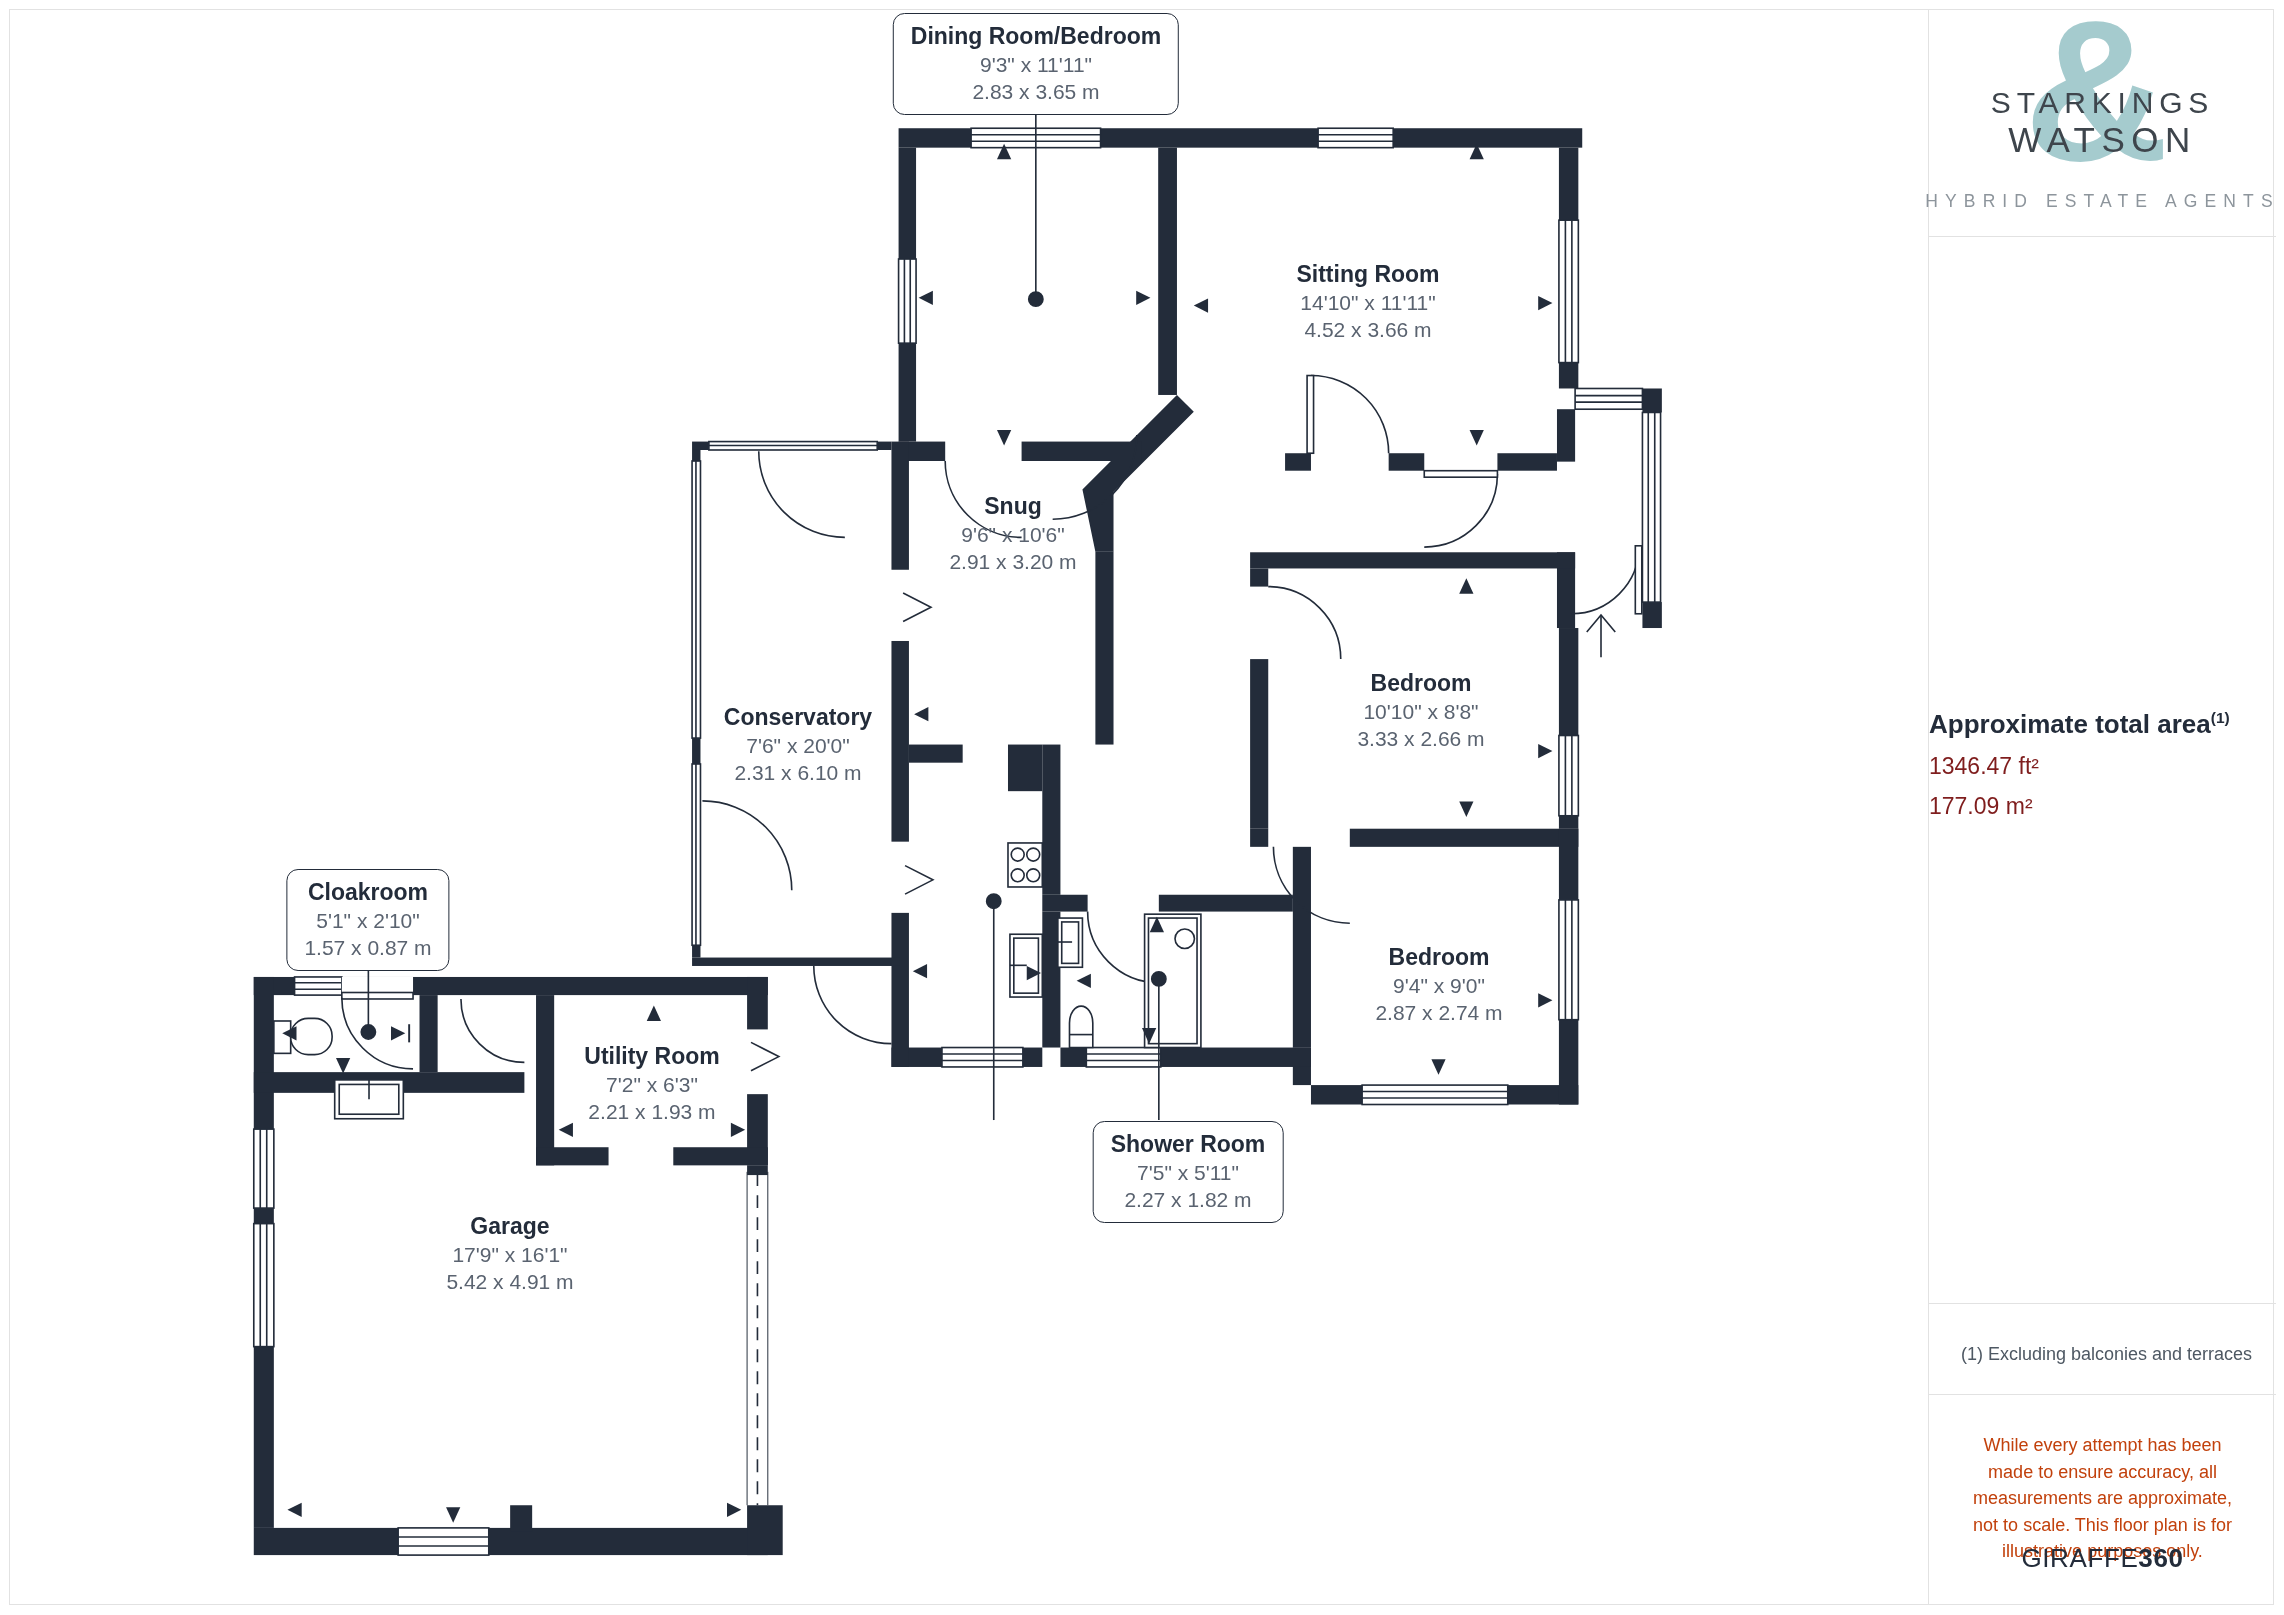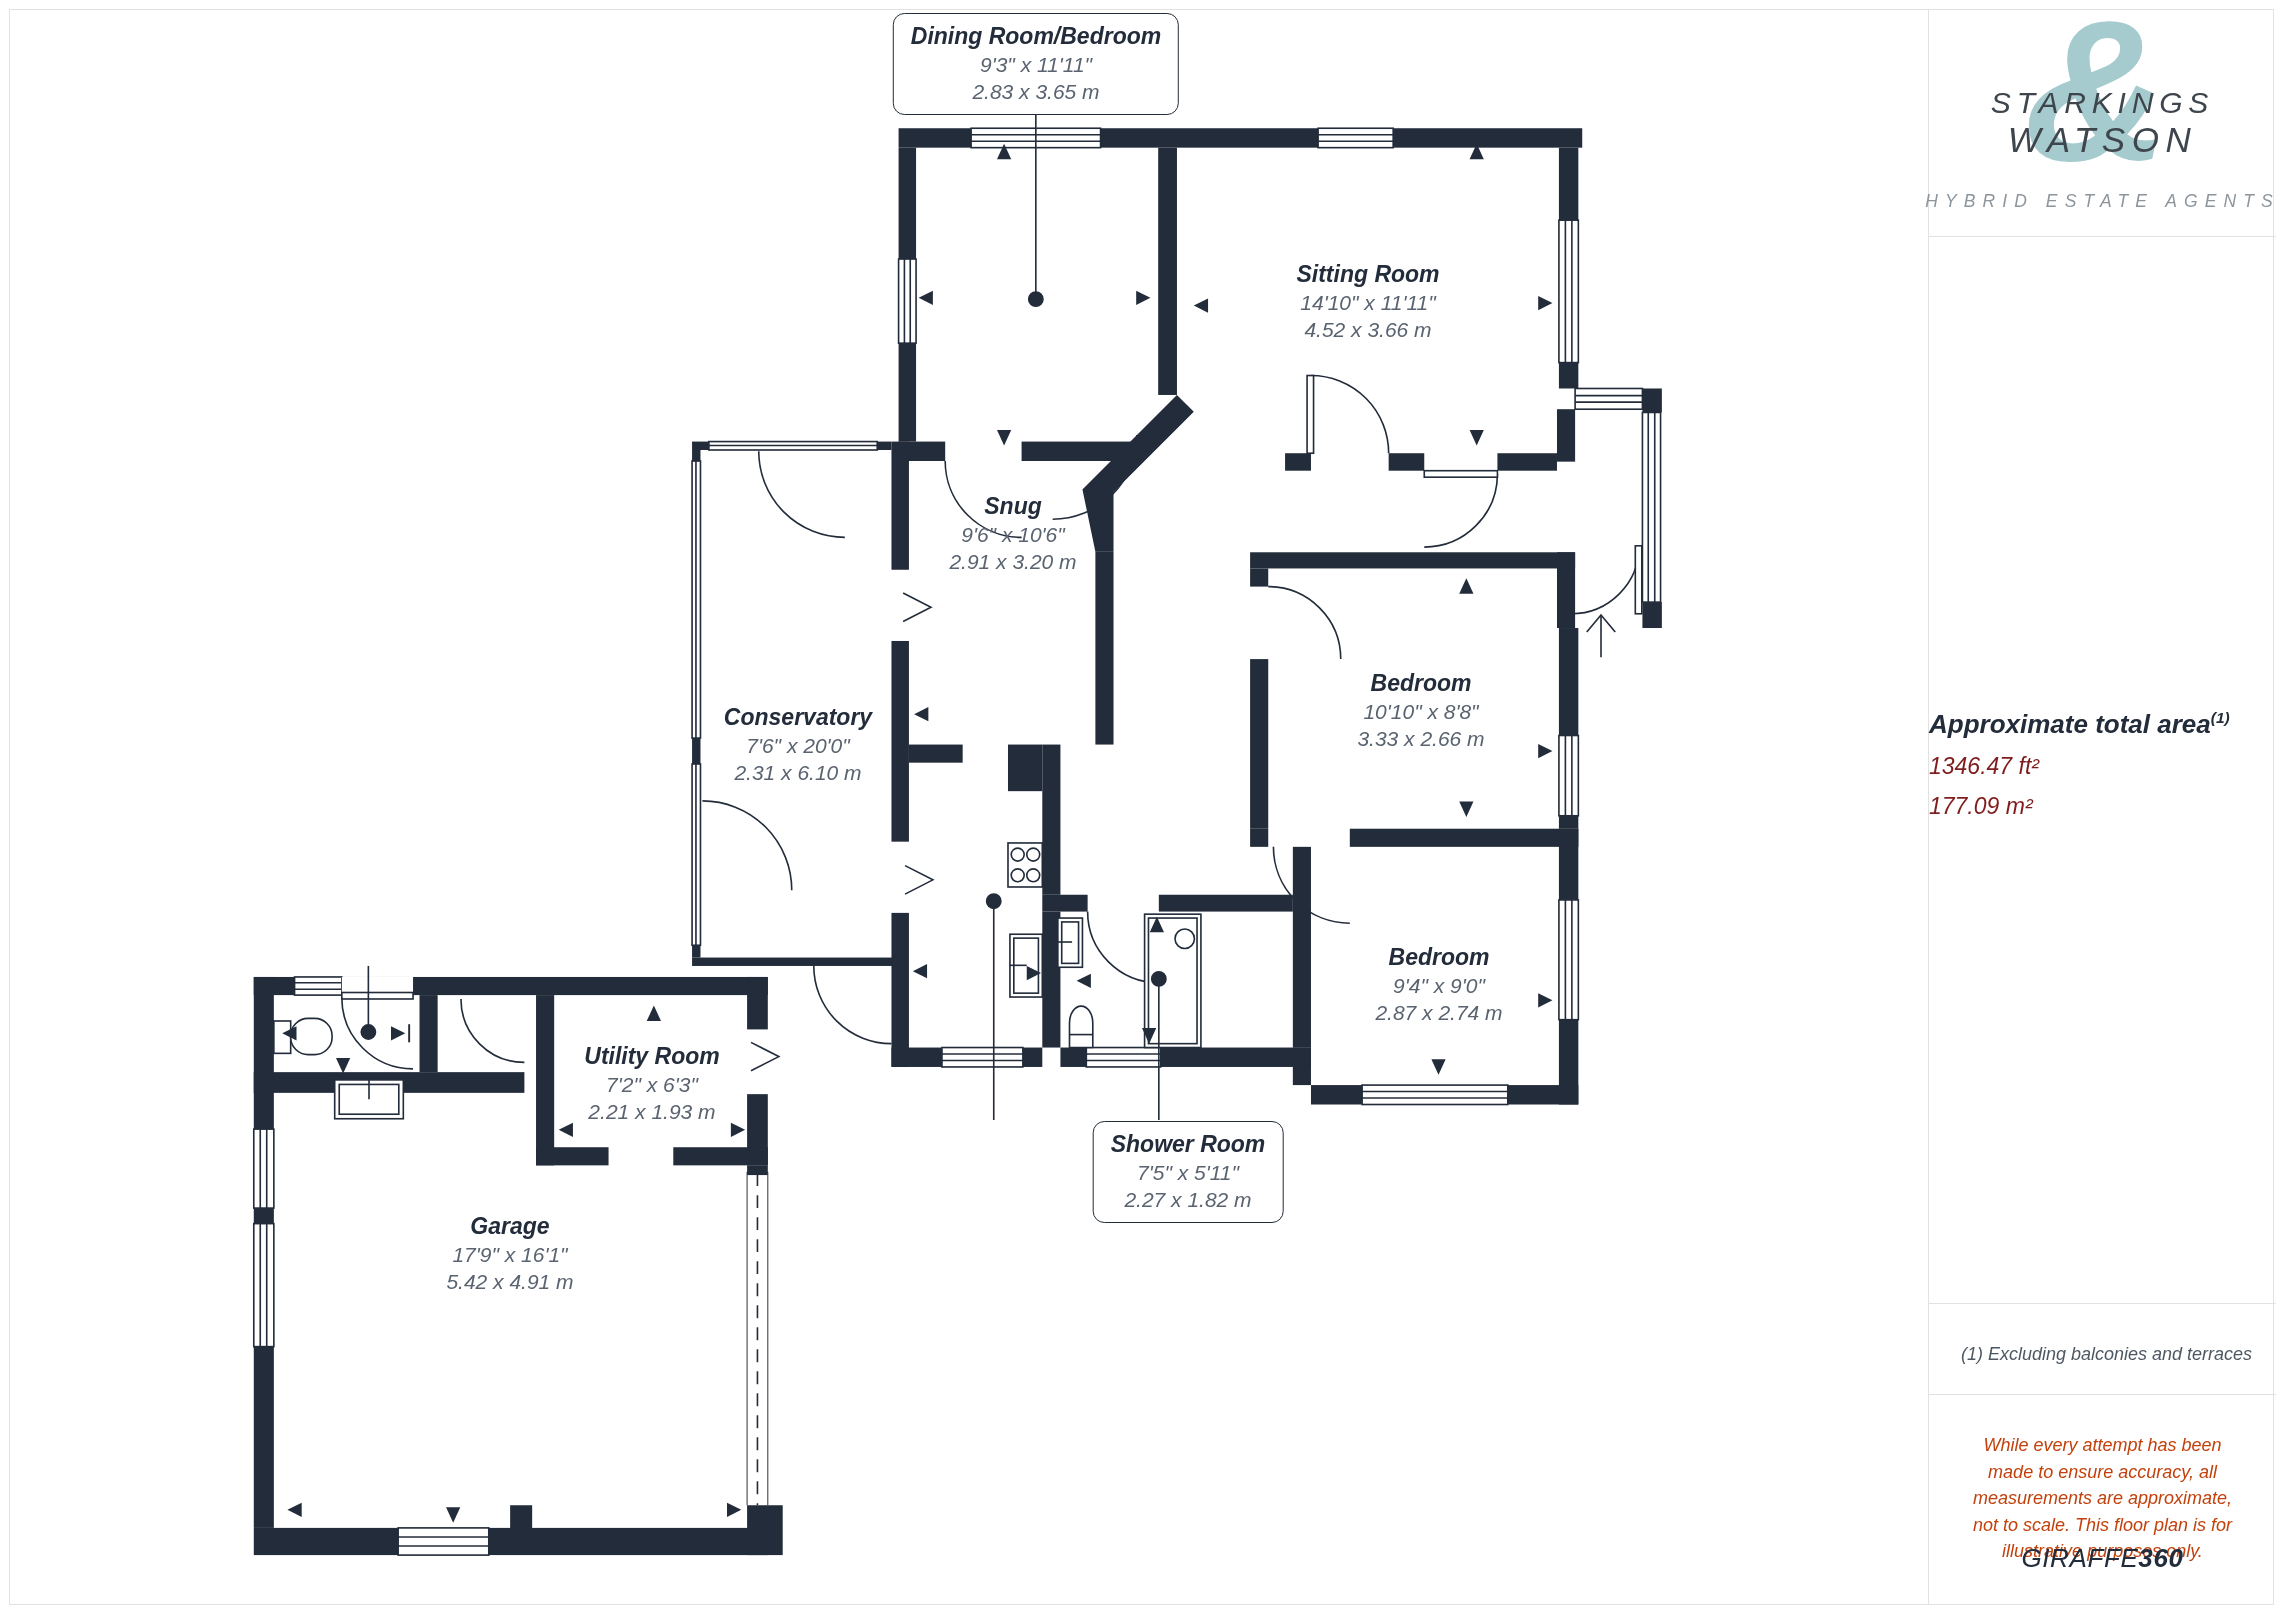--- a/index.html
+++ b/index.html
@@ -1,17 +1,17 @@
 <!DOCTYPE html>
 <html style="font-size:10.4px"><head>
 <meta charset="utf-8">
 <style>
   html,body{margin:0;padding:0;background:#fff;}
   .page{position:relative;width:2284px;height:1616px;background:#ffffff;
-        font-family:"Liberation Sans",sans-serif;overflow:hidden;font-style:italic;}
+        font-family:"Liberation Sans",sans-serif;overflow:hidden;}
   .frame{position:absolute;left:9px;top:9px;width:2265px;height:1596px;
          border:1.3px solid #e2e2e2;box-sizing:border-box;}
   .plan-svg{position:absolute;left:0;top:0;z-index:1;}
   
   .room-label{position:absolute;z-index:3;text-align:center;transform:translateX(-50%);white-space:nowrap;}
   .room-label .rt{font-size:23px;font-weight:700;color:#232c3a;line-height:30px;}
   .room-label .rd{font-size:21px;color:#5a6370;line-height:27px;}
   .callout{background:#ffffff;border:1.9px solid #232c3a;border-radius:11.7px;
            padding:6.5px 17px 9px 17px;}
   
@@ -361,20 +361,25 @@
     <div class="rd">2.87 x 2.74 m</div>
   </div>
 
 
   <div class="room-label callout" style="left:1188px;top:1121px;">
     <div class="rt">Shower Room</div>
     <div class="rd">7'5" x 5'11"</div>
     <div class="rd">2.27 x 1.82 m</div>
   </div>
 
+  <div class="room-label callout" style="left:368px;top:869px;">
+    <div class="rt">Cloakroom</div>
+    <div class="rd">5'1" x 2'10"</div>
+    <div class="rd">1.57 x 0.87 m</div>
+  </div>
 
   <div class="room-label" style="left:652px;top:1041px;">
     <div class="rt">Utility Room</div>
     <div class="rd">7'2" x 6'3"</div>
     <div class="rd">2.21 x 1.93 m</div>
   </div>
 
   <div class="room-label" style="left:510px;top:1211px;">
     <div class="rt">Garage</div>
     <div class="rd">17'9" x 16'1"</div>

